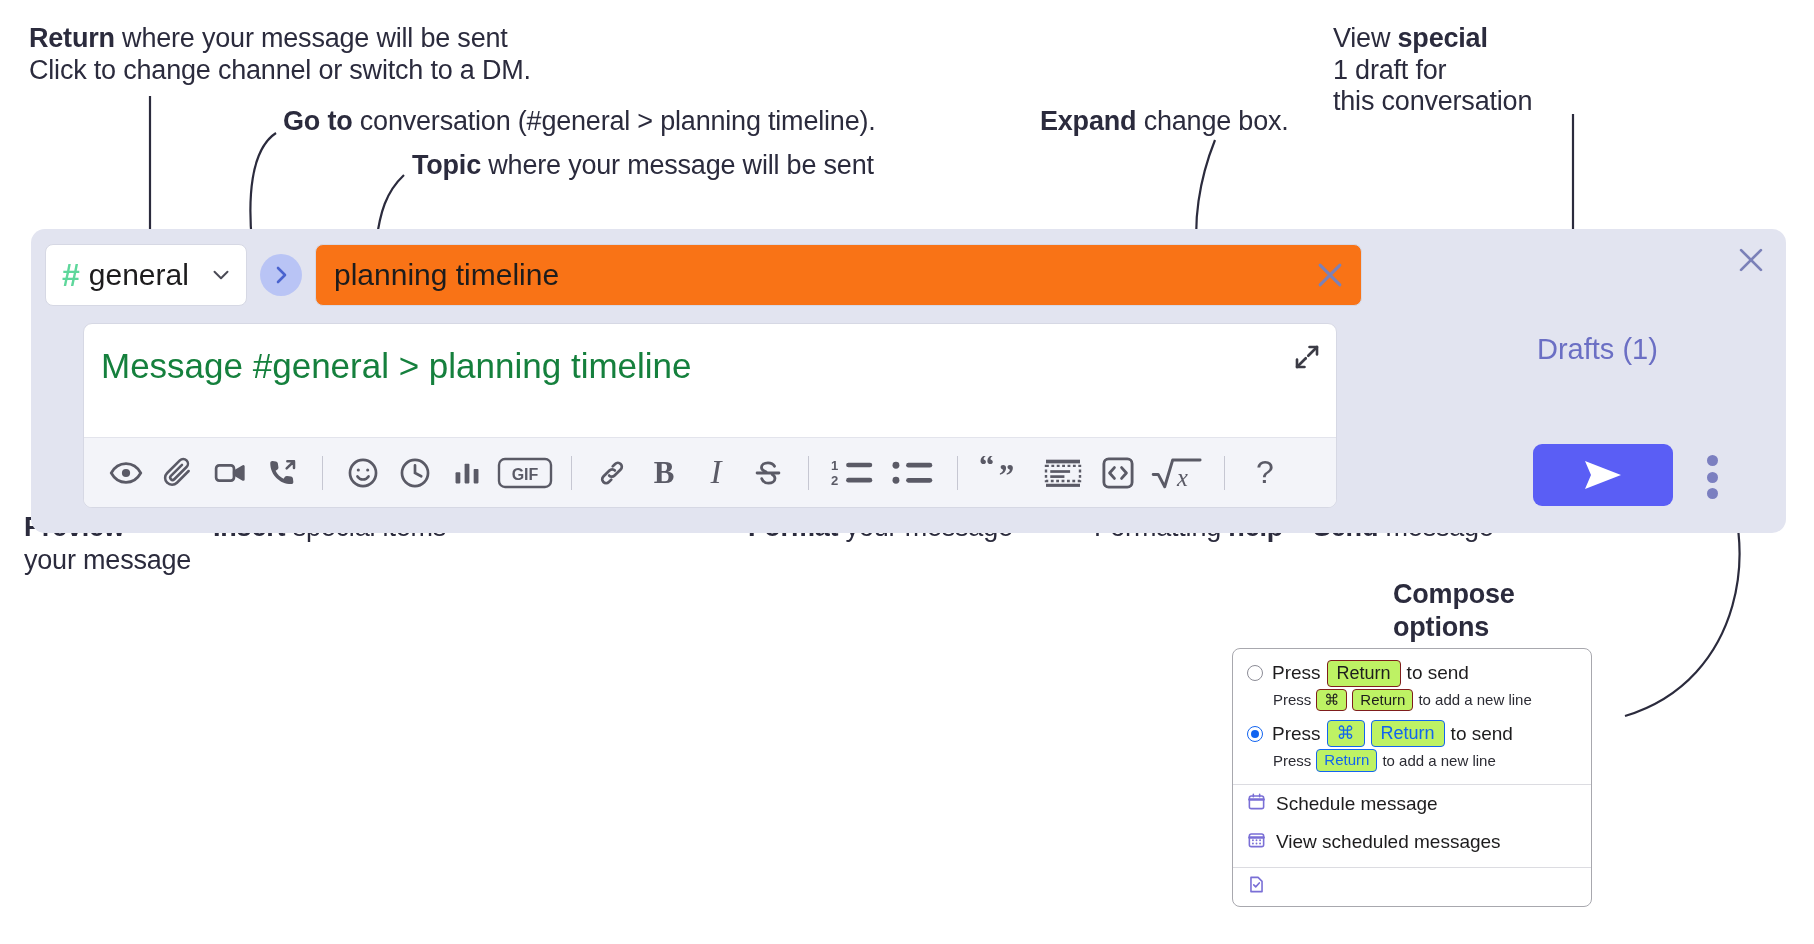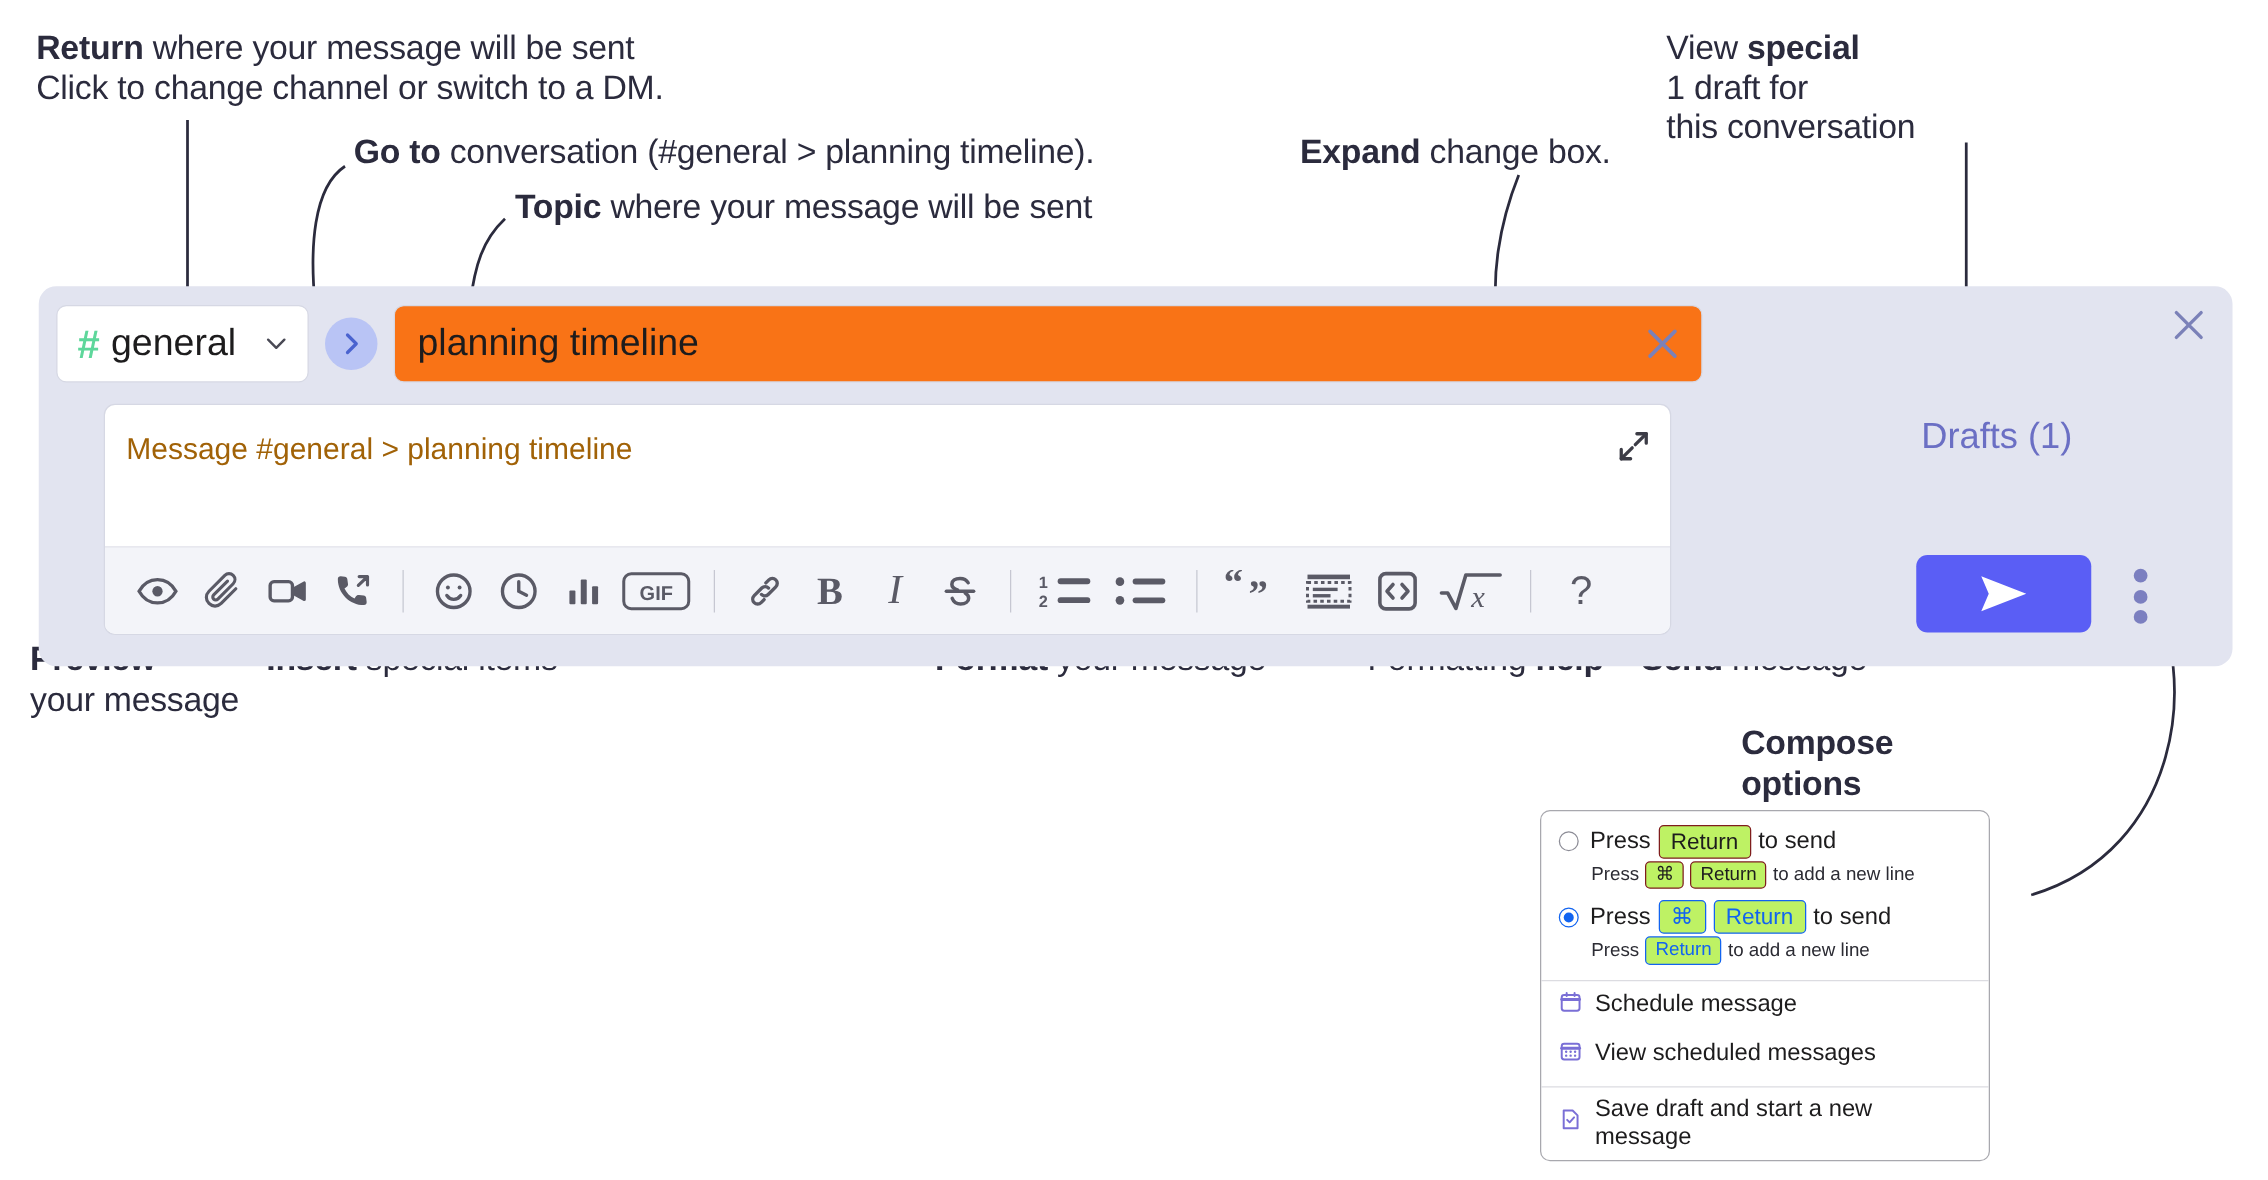--- a/index.html
+++ b/index.html
@@ -83,21 +83,21 @@
   #message-box {
     position:absolute; left:52px; top:94px;
     width:1254px; height:185px;
     background:#ffffff;
     border:1px solid #d6d8e4;
     border-radius:9px;
     overflow:hidden;
   }
   #message-placeholder {
     position:absolute; left:17px; top:22px;
-    font-size:24px; color:#a16207;
+    font-size:35px; color:#15803d;
   }
   #expand-btn {
     position:absolute; right:14px; top:18px;
     width:30px; height:30px; color:#444; cursor:pointer;
   }
   #formatting-toolbar {
     position:absolute; left:0; bottom:0;
     width:100%; height:70px;
     background:#f3f4f9;
     border-top:1px solid #e3e4ec;
@@ -555,16 +555,15 @@
 
   <div class="menu-sep"></div>
 
   <div class="menu-item">
     <span>
       <svg width="19" height="19" viewBox="0 0 24 24" fill="none" stroke="#7a6fd6" stroke-width="2" stroke-linecap="round" stroke-linejoin="round">
           <path d="M5 3 L14 3 L19 8 L19 21 L5 21 Z"></path>
           <path d="M8.5 12.5 L11 15 L15.5 10"></path>
         </svg>
     </span>
-    <span>Save draft and start a new message</span>
   </div>
 
 </div>
 
 </body></html>

